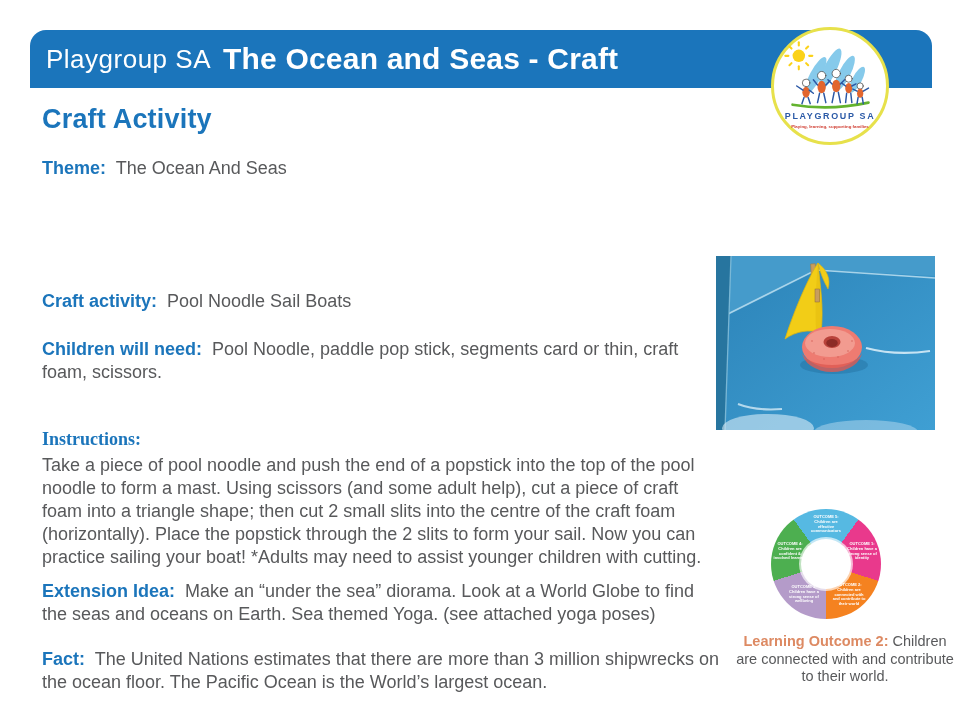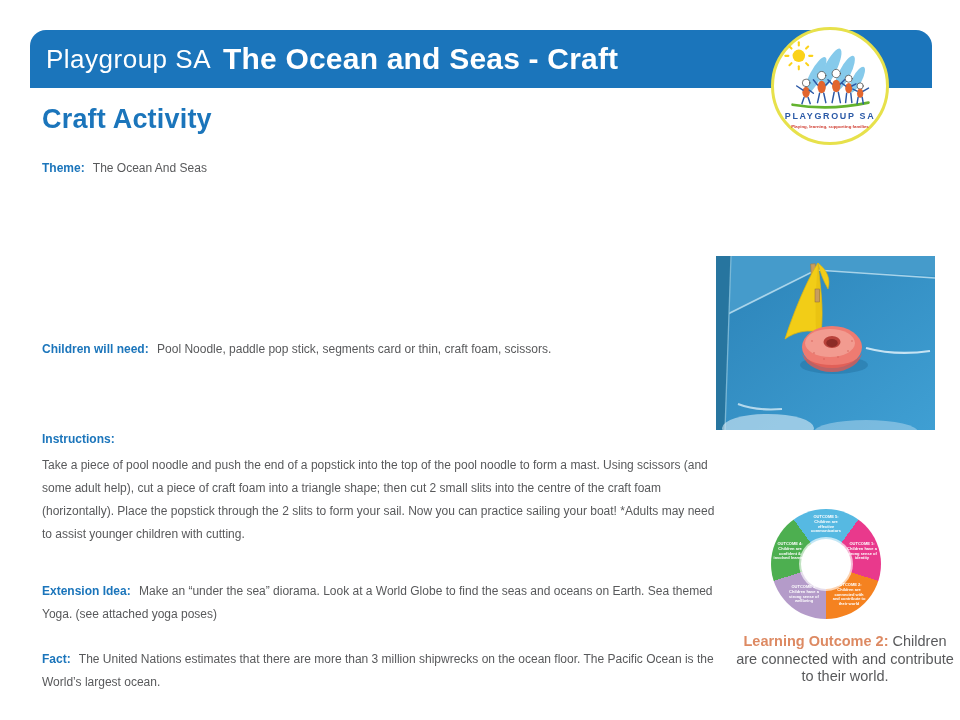--- a/index.html
+++ b/index.html
@@ -35,24 +35,24 @@
 
   
   .page-title{
     position:absolute;left:42px;top:104px;
     color:var(--blue);font-size:27px;font-weight:700;letter-spacing:.2px;
   }
 
   
   .sec{
     position:absolute;left:42px;width:678px;
-    color:var(--text);font-size:12px;line-height:23px;
+    color:var(--text);font-size:18px;line-height:23px;
   }
   .lbl{color:var(--blue);font-weight:700;padding-right:5px;}
-  .lbl.block{display:block;}
+  .lbl.block{display:block;font-family:Liberation Serif, serif;}
   .txt{color:var(--text);}
 
   
   .photo{position:absolute;left:716px;top:256px;width:219px;height:174px;}
 
   
   .wheel{
     position:absolute;left:771px;top:509px;width:110px;height:110px;
     border-radius:50%;
   }
@@ -148,20 +148,24 @@
   </div>
 
   <div class="page-title">Craft Activity</div>
 
   <div class="sec" style="top:157px">
     <span class="lbl">Theme:</span>
     <span class="txt">The Ocean And Seas</span>
   </div>
 
 
+  <div class="sec" style="top:290px">
+    <span class="lbl">Craft activity:</span>
+    <span class="txt">Pool Noodle Sail Boats</span>
+  </div>
 
   <div class="sec" style="top:338px">
     <span class="lbl">Children will need:</span>
     <span class="txt">Pool Noodle, paddle pop stick, segments card or thin, craft foam, scissors.</span>
   </div>
 
   <div class="sec" style="top:428px">
     <span class="lbl block">Instructions:</span>
   </div>
   <div class="sec" style="top:454px">

